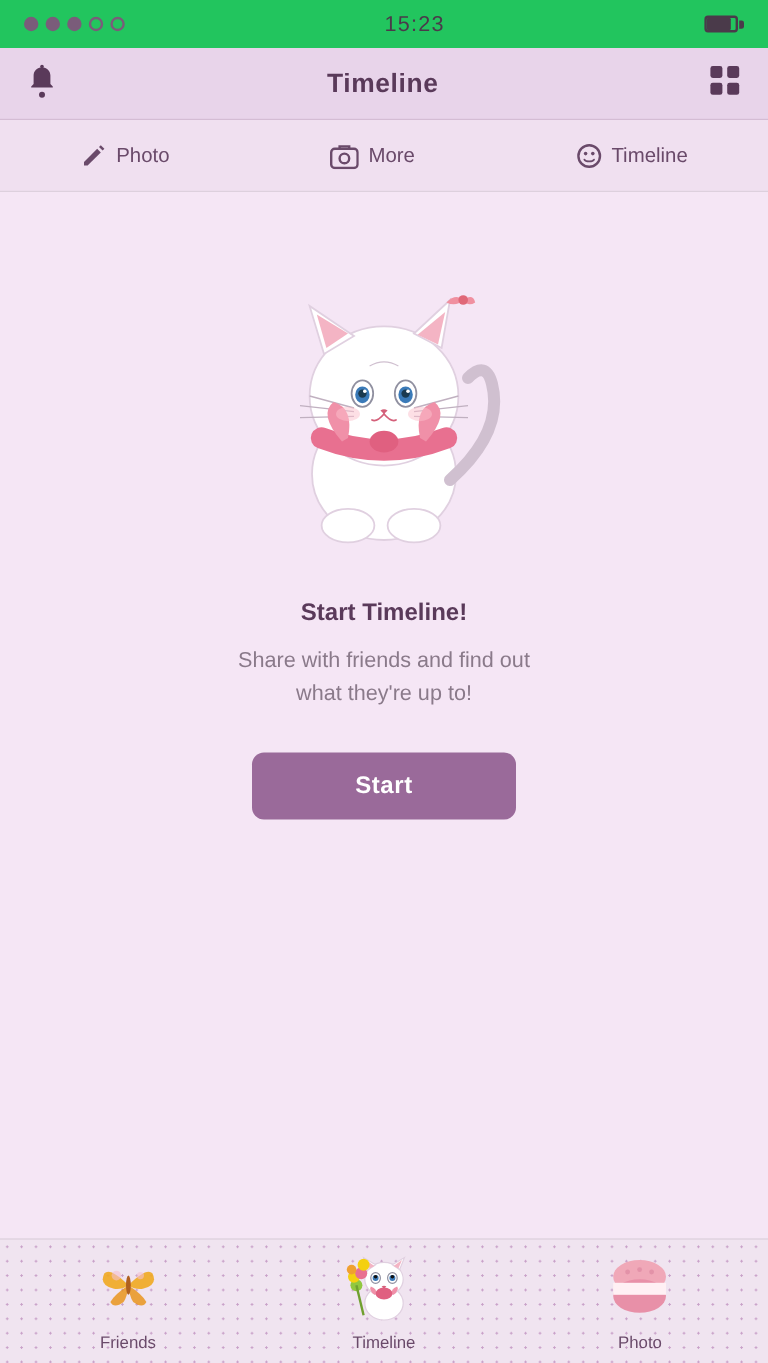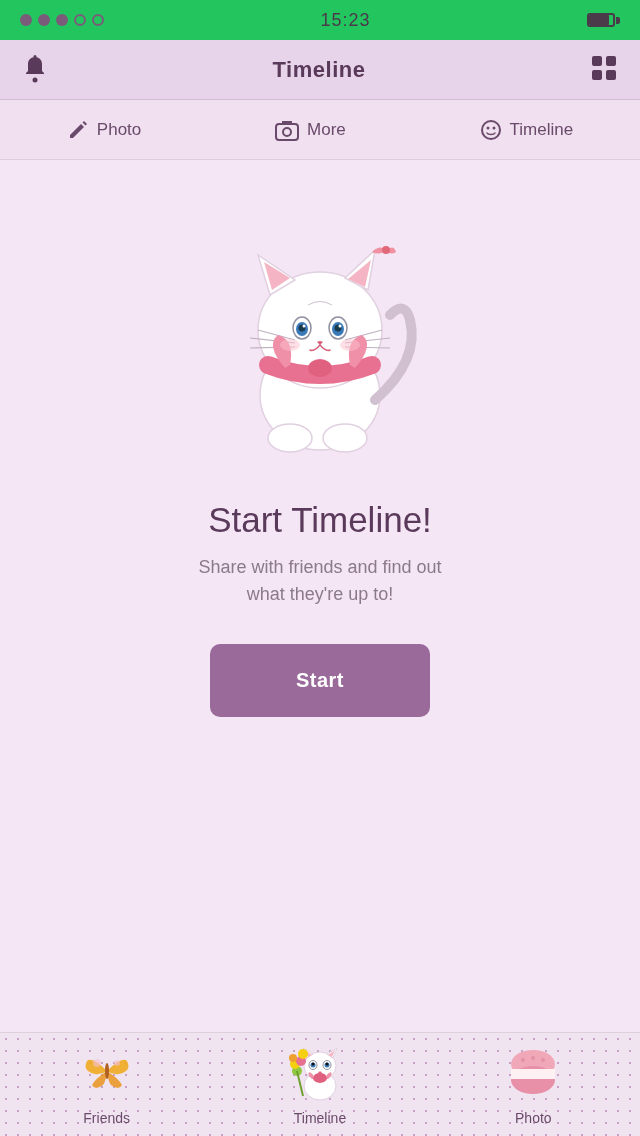--- a/index.html
+++ b/index.html
@@ -123,40 +123,40 @@
       position: relative;
     }
 
     
     .cat-svg {
       width: 100%;
       height: 100%;
     }
 
     .start-title {
-      font-size: 35px;
-      font-weight: 400;
+      font-size: 20px;
+      font-weight: 700;
       color: #5a3a5a;
       margin-bottom: 14px;
       text-align: center;
     }
     .start-subtitle {
       font-size: 18px;
       color: #8a7a8a;
       text-align: center;
       line-height: 1.5;
       margin-bottom: 36px;
     }
     .start-button {
       background: #9a6a9a;
       color: white;
       border: none;
       border-radius: 10px;
       width: 220px;
-      height: 73px;
+      height: 56px;
       font-size: 20px;
       font-weight: 600;
       cursor: pointer;
       letter-spacing: 0.5px;
     }
 
     
     .bottom-nav {
       position: absolute;
       bottom: 0;

